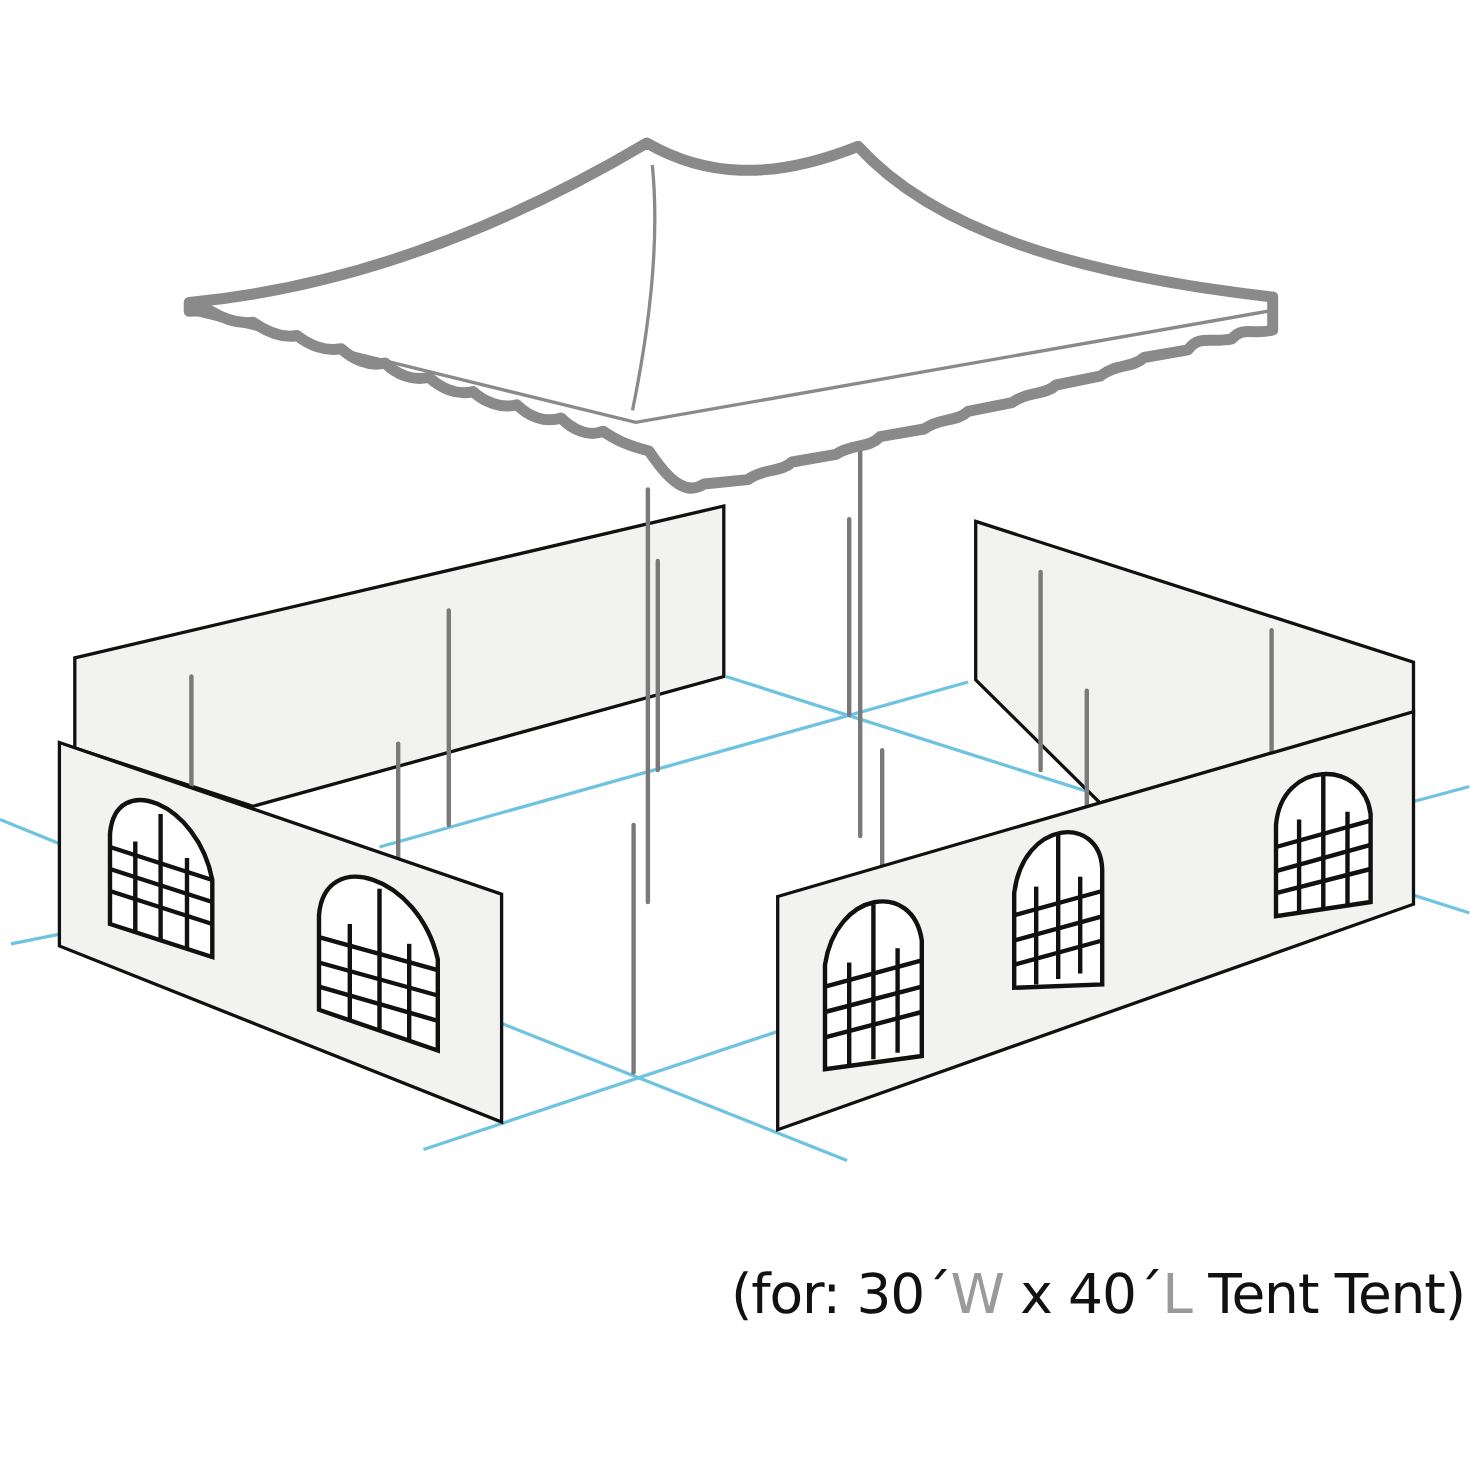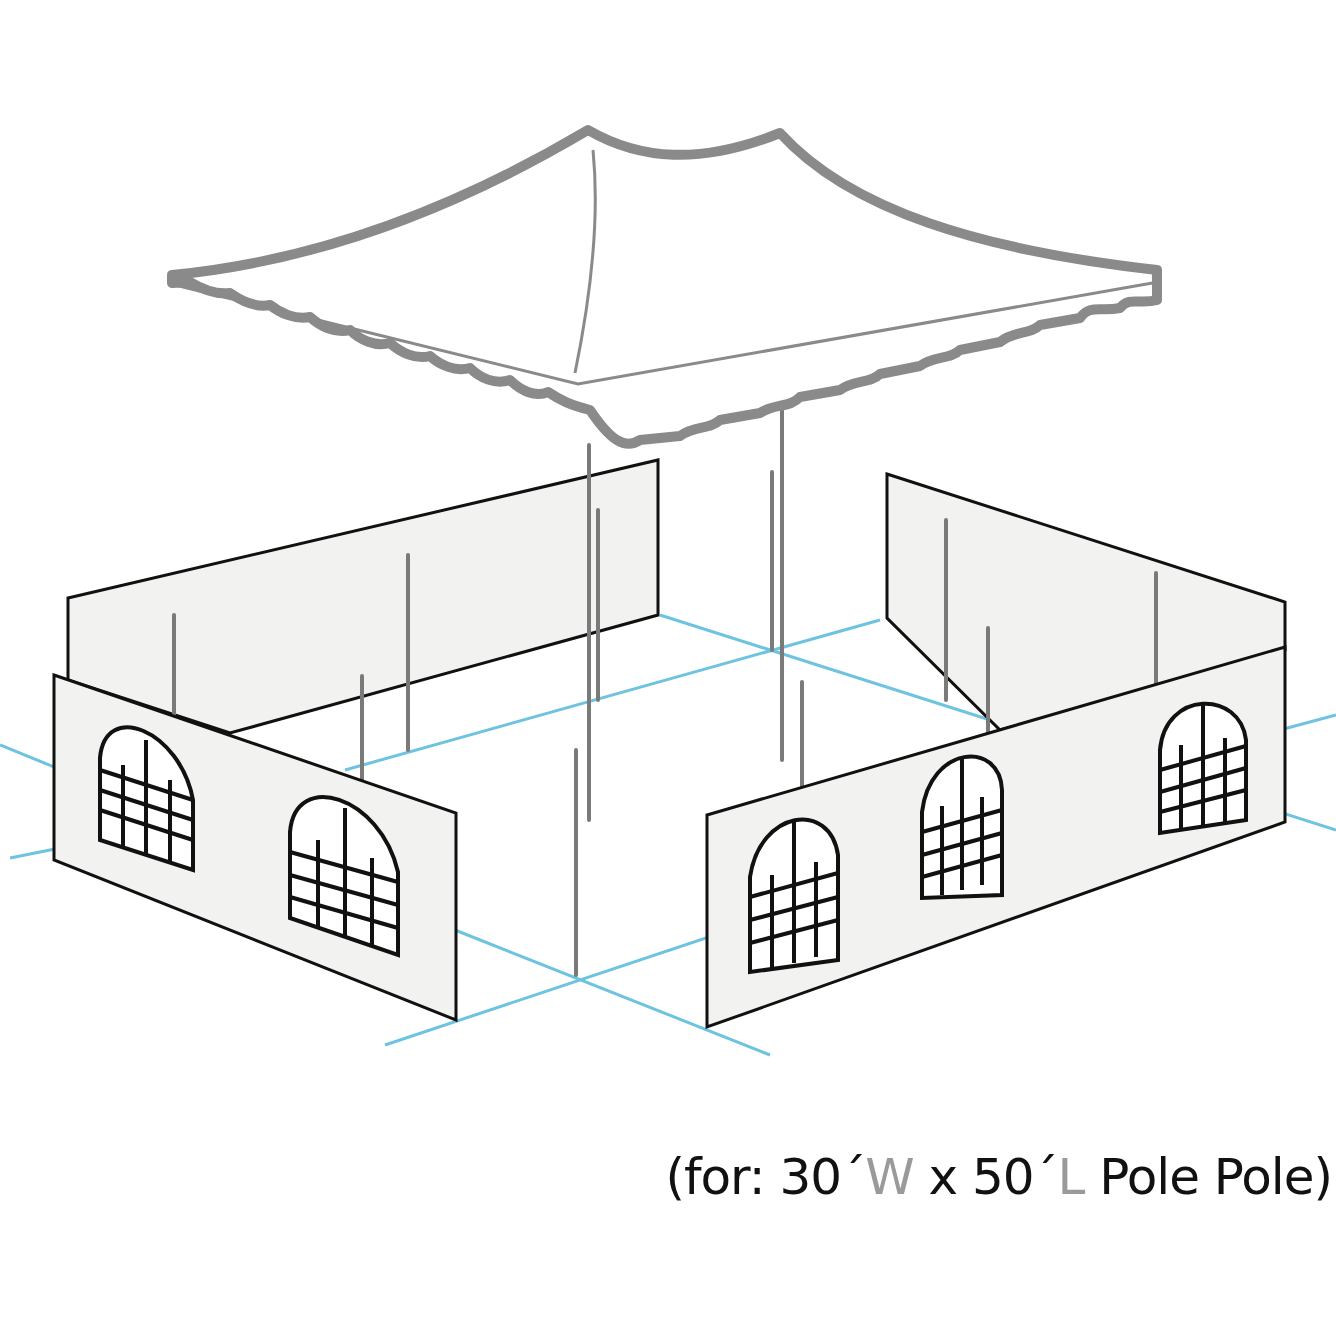--- a/index.html
+++ b/index.html
@@ -111,13 +111,13 @@
       <line class="mull" x1="1160" y1="770" x2="1246" y2="746"></line>
       <line class="mull" x1="1160" y1="792" x2="1246" y2="768"></line>
       <line class="mull" x1="1160" y1="812" x2="1246" y2="790"></line>
       <line class="mull" x1="1181" y1="745" x2="1181" y2="830"></line>
       <line class="mull" x1="1203" y1="702" x2="1203" y2="826"></line>
       <line class="mull" x1="1225" y1="738" x2="1225" y2="822"></line>
     </g>
   </g>
 </svg>
 
-<div class="caption"><span>(for: 30´</span><span class="dim">W</span><span> x 50´</span><span class="dim">L</span><span> Pole Pole)</span></div>
+<div class="caption"><span>(for: 30´</span><span class="dim">W</span><span> x 40´</span><span class="dim">L</span><span> Tent Tent)</span></div>
 
 </body></html>

